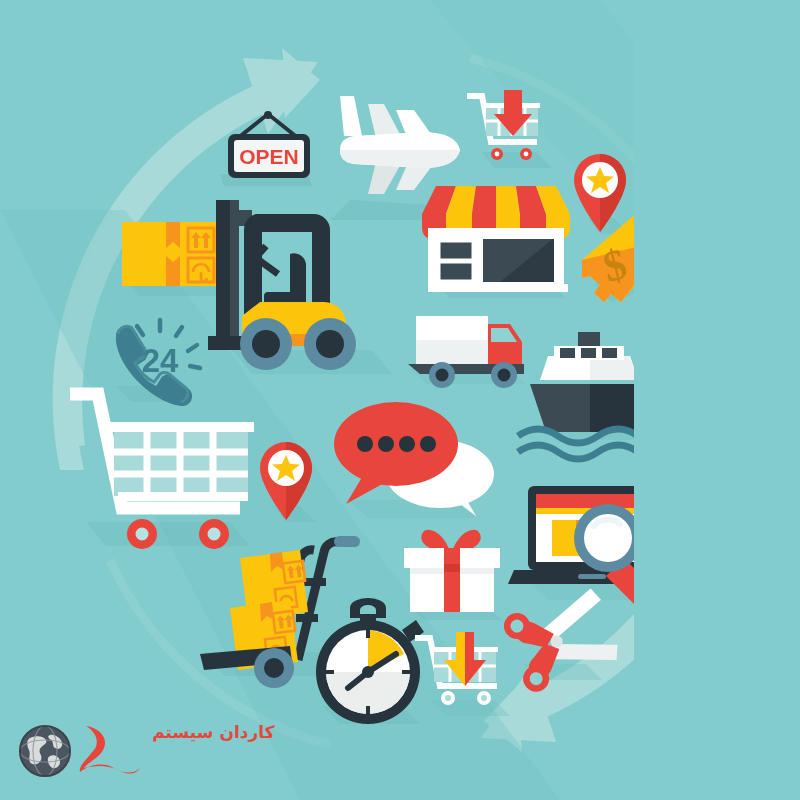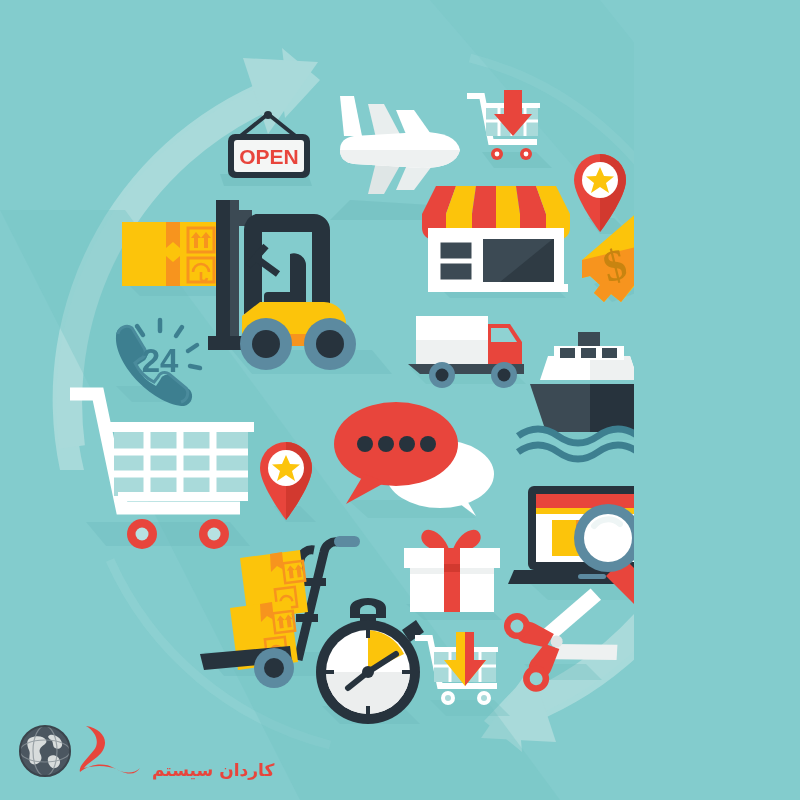--- a/index.html
+++ b/index.html
@@ -425,21 +425,21 @@
       <path d="M12,28 A14,14 0 0 1 34,28 L48,44 L36,54 L20,44 A14,14 0 0 1 12,28 Z" fill="#e8453c"></path>
       <path d="M12,76 A14,14 0 0 0 34,76 L48,60 L36,50 L20,60 A14,14 0 0 0 12,76 Z" fill="#e8453c"></path>
       <circle cx="16" cy="24" r="13" fill="#e8453c"></circle>
       <circle cx="16" cy="24" r="6.5" fill="#8fd2d2"></circle>
       <circle cx="16" cy="80" r="13" fill="#e8453c"></circle>
       <circle cx="16" cy="80" r="6.5" fill="#8fd2d2"></circle>
       <circle cx="48" cy="52" r="6" fill="#dfe5e5"></circle>
     </g>
   </svg>
 
-  <div class="abs" style="left:16px;top:722px;display:flex;align-items:flex-end;gap:4px;">
+  <div class="abs" style="left:16px;top:722px;display:flex;align-items:flex-start;gap:4px;">
     <svg width="58" height="58" viewBox="0 0 58 58">
       <circle cx="29" cy="29" r="25" fill="#4b5660"></circle>
       <g fill="#d8dcdc">
         <path d="M14,16 C20,13 28,14 30,18 C32,22 26,23 24,27 C22,31 27,33 25,38 C23,43 16,44 14,40 C12,36 15,32 13,28 C11,24 10,18 14,16 Z"></path>
         <path d="M34,13 C39,12 45,16 46,21 C47,26 42,28 39,26 C36,24 38,20 35,18 C32,16 31,14 34,13 Z"></path>
         <path d="M34,34 C38,32 44,35 44,40 C44,45 38,48 35,45 C32,42 30,36 34,34 Z"></path>
       </g>
       <g fill="none" stroke="#8c959b" stroke-width="1.2" opacity=".8">
         <ellipse cx="29" cy="29" rx="25" ry="11"></ellipse>
         <ellipse cx="29" cy="29" rx="12" ry="25"></ellipse>

